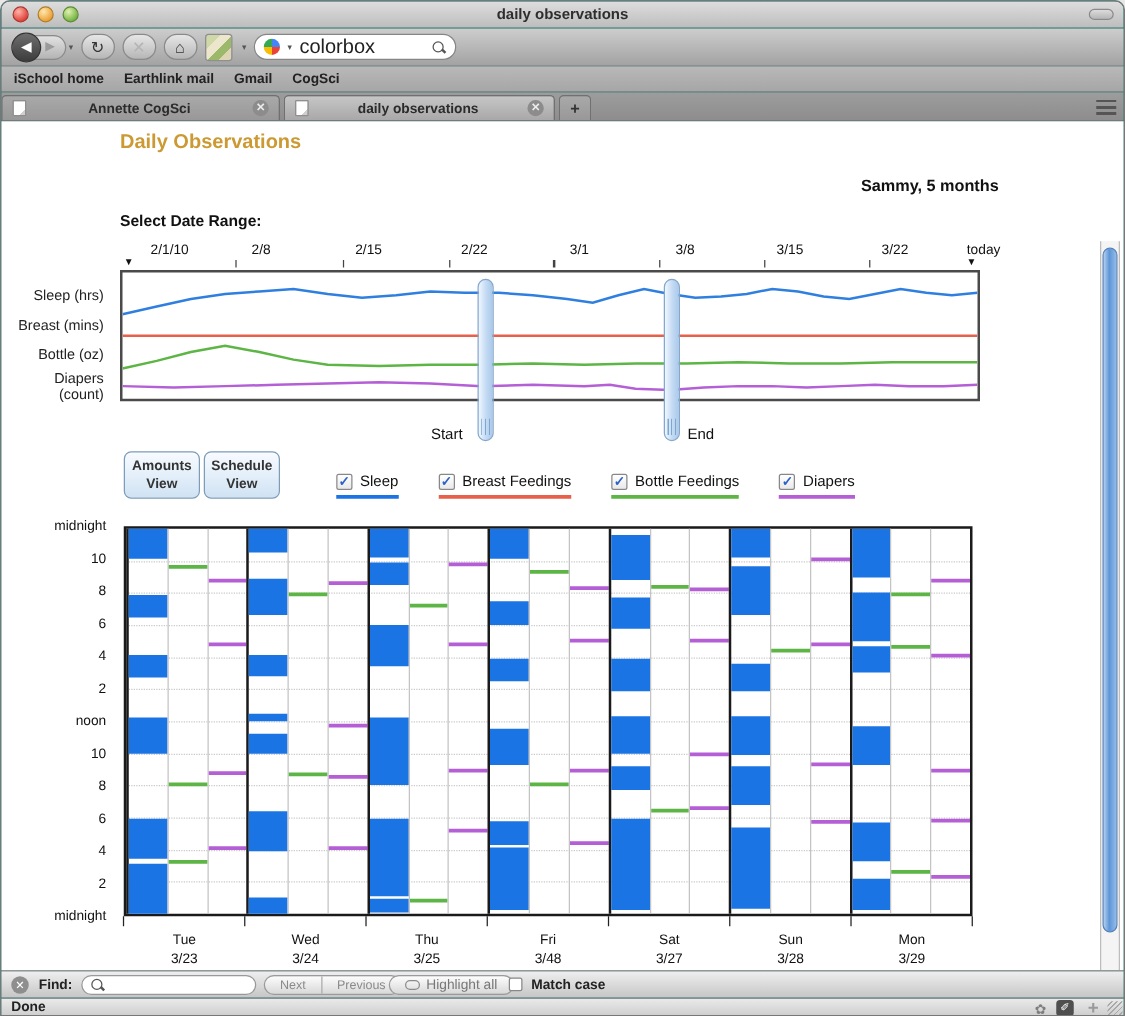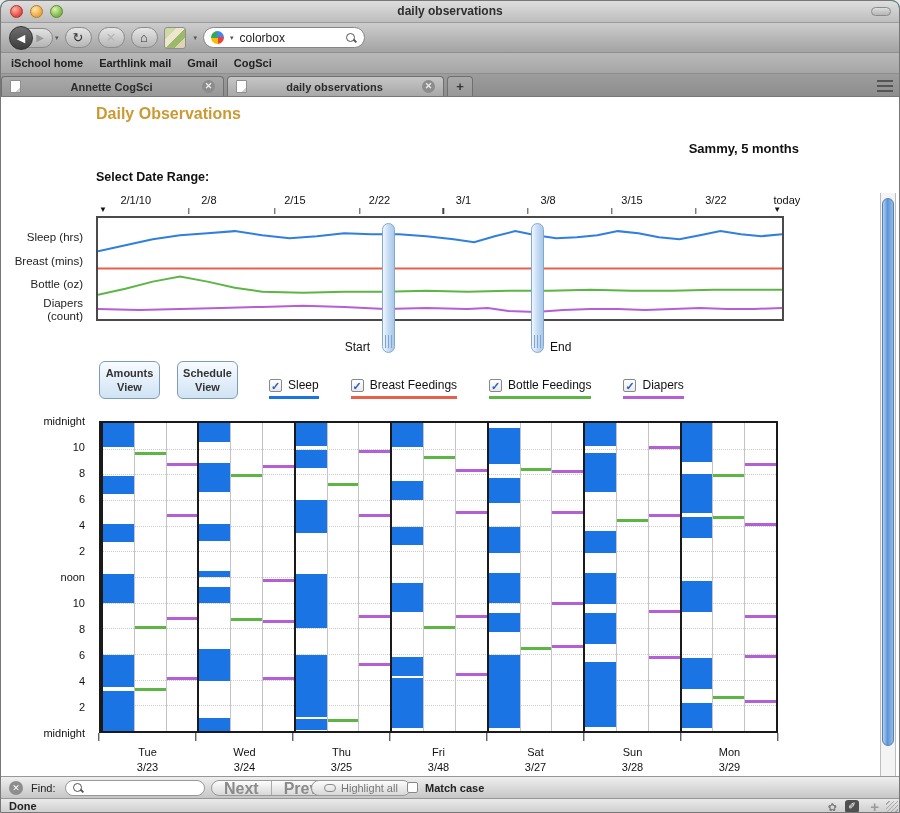--- a/index.html
+++ b/index.html
@@ -31,21 +31,21 @@
   .toolbtn.disabled{color:#b5b5b5;}
   .mapbtn{width:22px;height:22px;border:1px solid #8f8f8f;border-radius:3px;
           background:linear-gradient(135deg,#cfd9a8 0 28%,#ece6cc 28% 52%,#9cb86a 52% 74%,#ddd4b4 74%);}
   .urlfield{flex:1;height:21px;border:1px solid #868686;border-radius:11px;background:#fff;
             display:flex;align-items:center;padding:0 8px;gap:6px;min-width:0;}
   .urlfield input{flex:1;border:none;outline:none;font-size:12px;color:#1c1c1c;background:transparent;min-width:0;
                   font-family:"Liberation Sans",sans-serif;}
   .star{color:#4a7fd4;font-size:14px;line-height:14px;}
   .searchfield{width:162px;height:21px;border:1px solid #868686;border-radius:11px;background:#fff;
                display:flex;align-items:center;padding:0 7px;gap:4px;}
-  .searchfield input{flex:1;border:none;outline:none;font-size:12px;color:#222;background:transparent;min-width:0;
+  .searchfield input{flex:1;border:none;outline:none;font-size:16px;color:#222;background:transparent;min-width:0;
                      font-family:"Liberation Sans",sans-serif;}
   .gicon{width:13px;height:13px;border-radius:50%;
          background:conic-gradient(#4285f4 0 25%,#ea4335 25% 50%,#fbbc05 50% 75%,#34a853 75%);}
   .doc-icon{width:11px;height:13px;background:linear-gradient(135deg,#fff 0 78%,#cfcfcf 78%);border:1px solid #8f8f8f;border-radius:1px;flex:none;}
   .mag{position:relative;width:12px;height:12px;flex:none;}
   .mag::before{content:'';position:absolute;left:1px;top:1px;width:7px;height:7px;border:1.6px solid #555;border-radius:50%;}
   .mag::after{content:'';position:absolute;left:8px;top:8px;width:4px;height:1.8px;background:#555;transform:rotate(45deg);}
   
   .bookmarks{height:21px;background:linear-gradient(#b9b9b9,#a6a6a6);border-bottom:1px solid #8e8e8e;
              display:flex;align-items:center;gap:16px;padding:0 10px;font-size:11px;font-weight:bold;color:#222;}
@@ -75,21 +75,21 @@
   .tl-tickmark{position:absolute;top:14px;width:1.4px;height:6px;background:#444;transform:translateX(-50%);}
   .tl-arrow{position:absolute;top:11px;font-size:8px;color:#111;transform:translateX(-50%);}
   .tl-box{position:absolute;left:0;top:22px;width:100%;height:105px;border:2px solid #4a4a4a;background:#fff;}
   .tl-box svg{display:block;width:100%;height:100%;}
   .tl-handle{position:absolute;top:29px;width:13px;height:130px;border:1.5px solid #85a7cd;border-radius:7px;
              background:linear-gradient(to right,#f0f7ff,#c6dcf4 50%,#a9c9ea);z-index:3;}
   .tl-handle::after{content:'';position:absolute;left:2px;right:2px;bottom:4px;height:13px;
              background:repeating-linear-gradient(to right,#7fa6d0 0 1px,transparent 1px 3px);}
   .tl-handle-label{position:absolute;top:146px;font-size:12px;color:#111;z-index:3;}
   
-  .viewbtns{position:absolute;left:98px;top:264px;display:flex;gap:17px;}
+  .viewbtns{position:absolute;left:98px;top:264px;display:flex;gap:3px;}
   .viewbtn{width:61px;height:38px;border:1px solid #7c9cb8;border-radius:6px;
            background:linear-gradient(#f8fbff,#d0e3f4);font-family:"Liberation Sans",sans-serif;
            font-size:11px;font-weight:bold;color:#333;line-height:1.3;text-align:center;padding:2px;}
   .legend{position:absolute;left:268px;top:281px;display:flex;gap:32px;}
   .legend-item{display:flex;flex-direction:column;}
   .legend-row{display:flex;align-items:center;gap:6px;}
   .legend-cb{width:13px;height:13px;border:1px solid #888;border-radius:2px;background:linear-gradient(#fff,#e9e9e9);
              font-size:11px;font-weight:bold;color:#2a62c8;line-height:12px;text-align:center;}
   .legend-label{font-size:12px;color:#111;white-space:nowrap;}
   .legend-bar{height:3px;margin-top:4px;}
@@ -111,28 +111,28 @@
   .day-label{flex:1;text-align:center;font-size:11px;color:#111;line-height:1.35;}
   
   .scrollbar{position:absolute;right:3px;top:96px;width:16px;height:676px;background:#f4f4f4;
              border-left:1px solid #bdbdbd;border-right:1px solid #bdbdbd;}
   .sb-thumb{position:absolute;left:1px;top:5px;width:12px;height:548px;border-radius:7px;border:1px solid #5580b8;
             background:linear-gradient(to right,#b3d0ee,#5e95d8 45%,#93bce8);}
   
   .findbar{position:relative;height:22px;background:linear-gradient(#efefef,#c6c6c6);border-top:1px solid #979797;}
   .find-close{position:absolute;left:8px;top:4px;width:14px;height:14px;border-radius:50%;background:#8e8e8e;
               color:#fff;font-size:9px;line-height:14px;text-align:center;}
-  .find-label{position:absolute;left:30px;top:5px;font-size:11px;font-weight:normal;color:#222;}
+  .find-label{position:absolute;left:30px;top:5px;font-size:11px;font-weight:bold;color:#222;}
   .find-input{position:absolute;left:64px;top:3px;width:140px;height:16px;border:1px solid #999;border-radius:9px;
               background:#fff;display:flex;align-items:center;padding:0 6px;gap:4px;}
   .find-input input{flex:1;border:none;outline:none;background:transparent;font-size:11px;min-width:0;
                     font-family:"Liberation Sans",sans-serif;}
   .find-seg{position:absolute;left:210px;top:3px;height:16px;display:flex;border:1px solid #9a9a9a;border-radius:9px;
             background:linear-gradient(#fdfdfd,#d8d8d8);overflow:hidden;}
-  .find-seg .seg{padding:0 12px;font-size:16px;color:#8a8a8a;line-height:15px;font-weight:bold;}
+  .find-seg .seg{padding:0 12px;font-size:10px;color:#8a8a8a;line-height:15px;}
   .find-seg .seg + .seg{border-left:1px solid #aaa;}
   .find-highlight{position:absolute;left:310px;top:3px;height:16px;border:1px solid #9a9a9a;border-radius:9px;
                   background:linear-gradient(#fdfdfd,#d8d8d8);display:flex;align-items:center;gap:5px;
                   padding:0 12px;font-size:11px;color:#777;}
   .oval{width:12px;height:8px;border:1.4px solid #8a8a8a;border-radius:5px;}
   .find-cb{position:absolute;left:406px;top:5px;width:11px;height:11px;border:1px solid #888;border-radius:2px;background:#fff;}
   .find-case{position:absolute;left:424px;top:5px;font-size:11px;font-weight:bold;color:#222;}
   
   .statusbar{position:relative;height:16px;background:linear-gradient(#eaeaea,#cbcbcb);border-top:1px solid #979797;}
   .status-text{position:absolute;left:8px;top:1px;font-size:11px;font-weight:bold;color:#222;}

